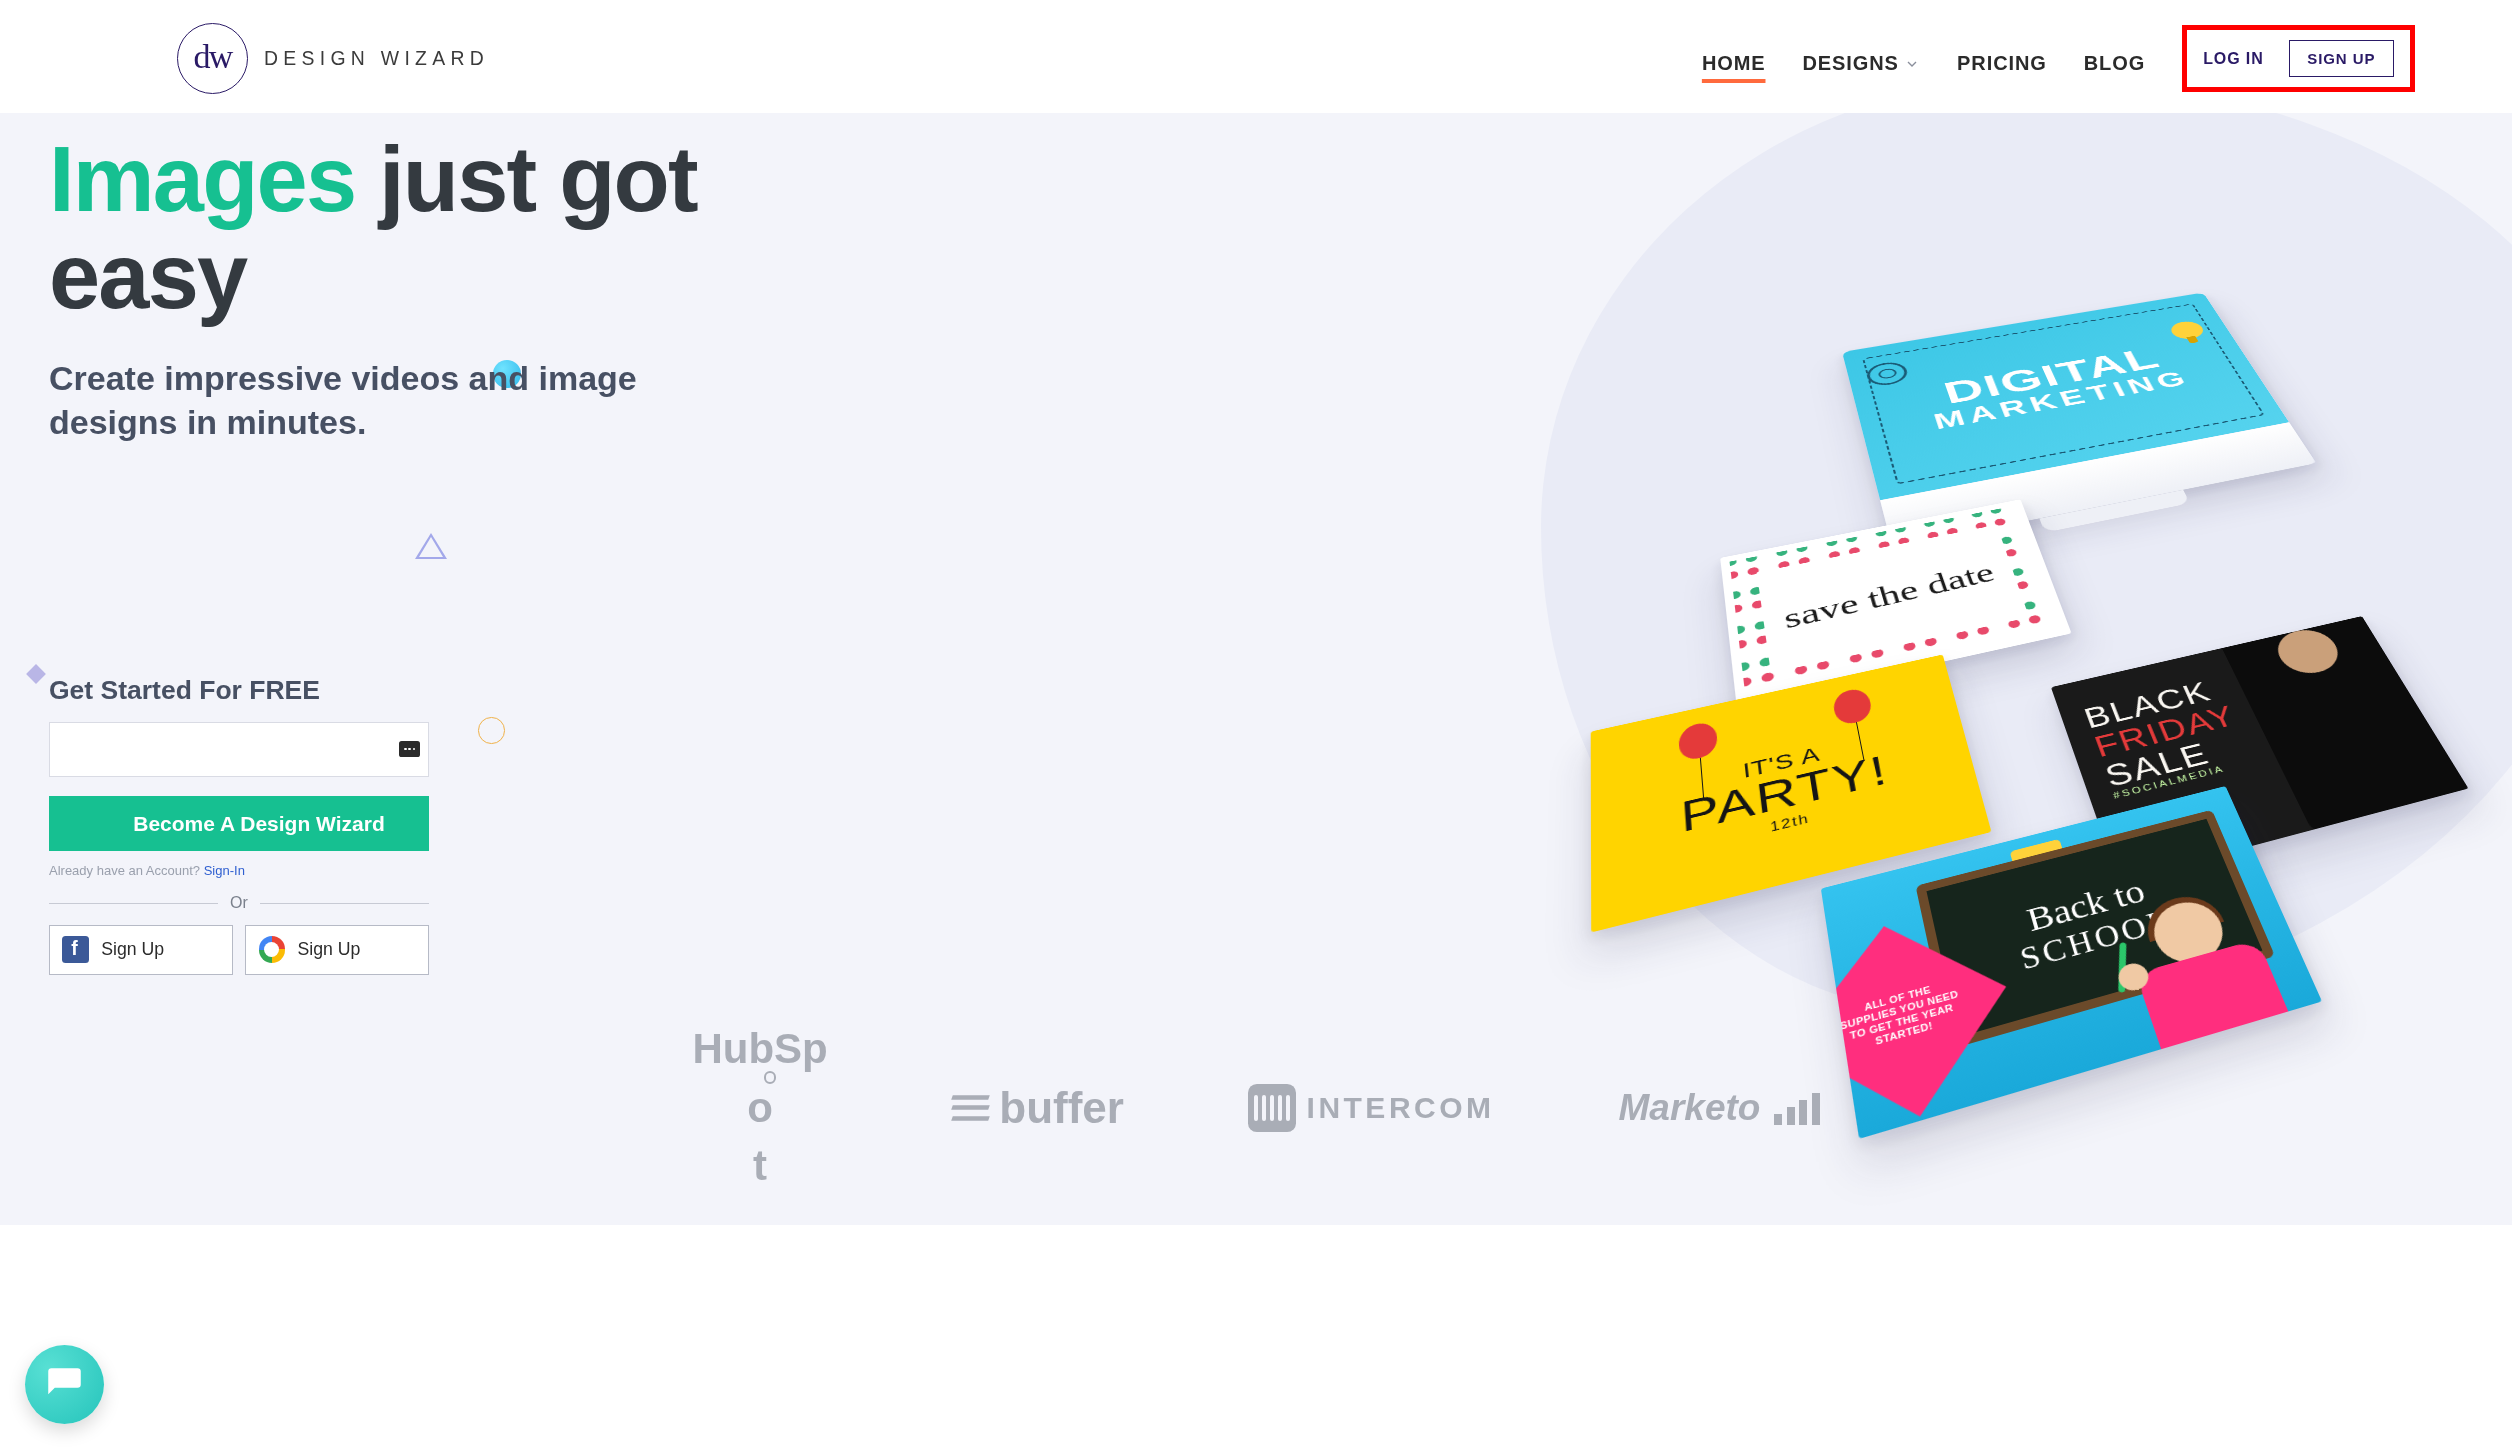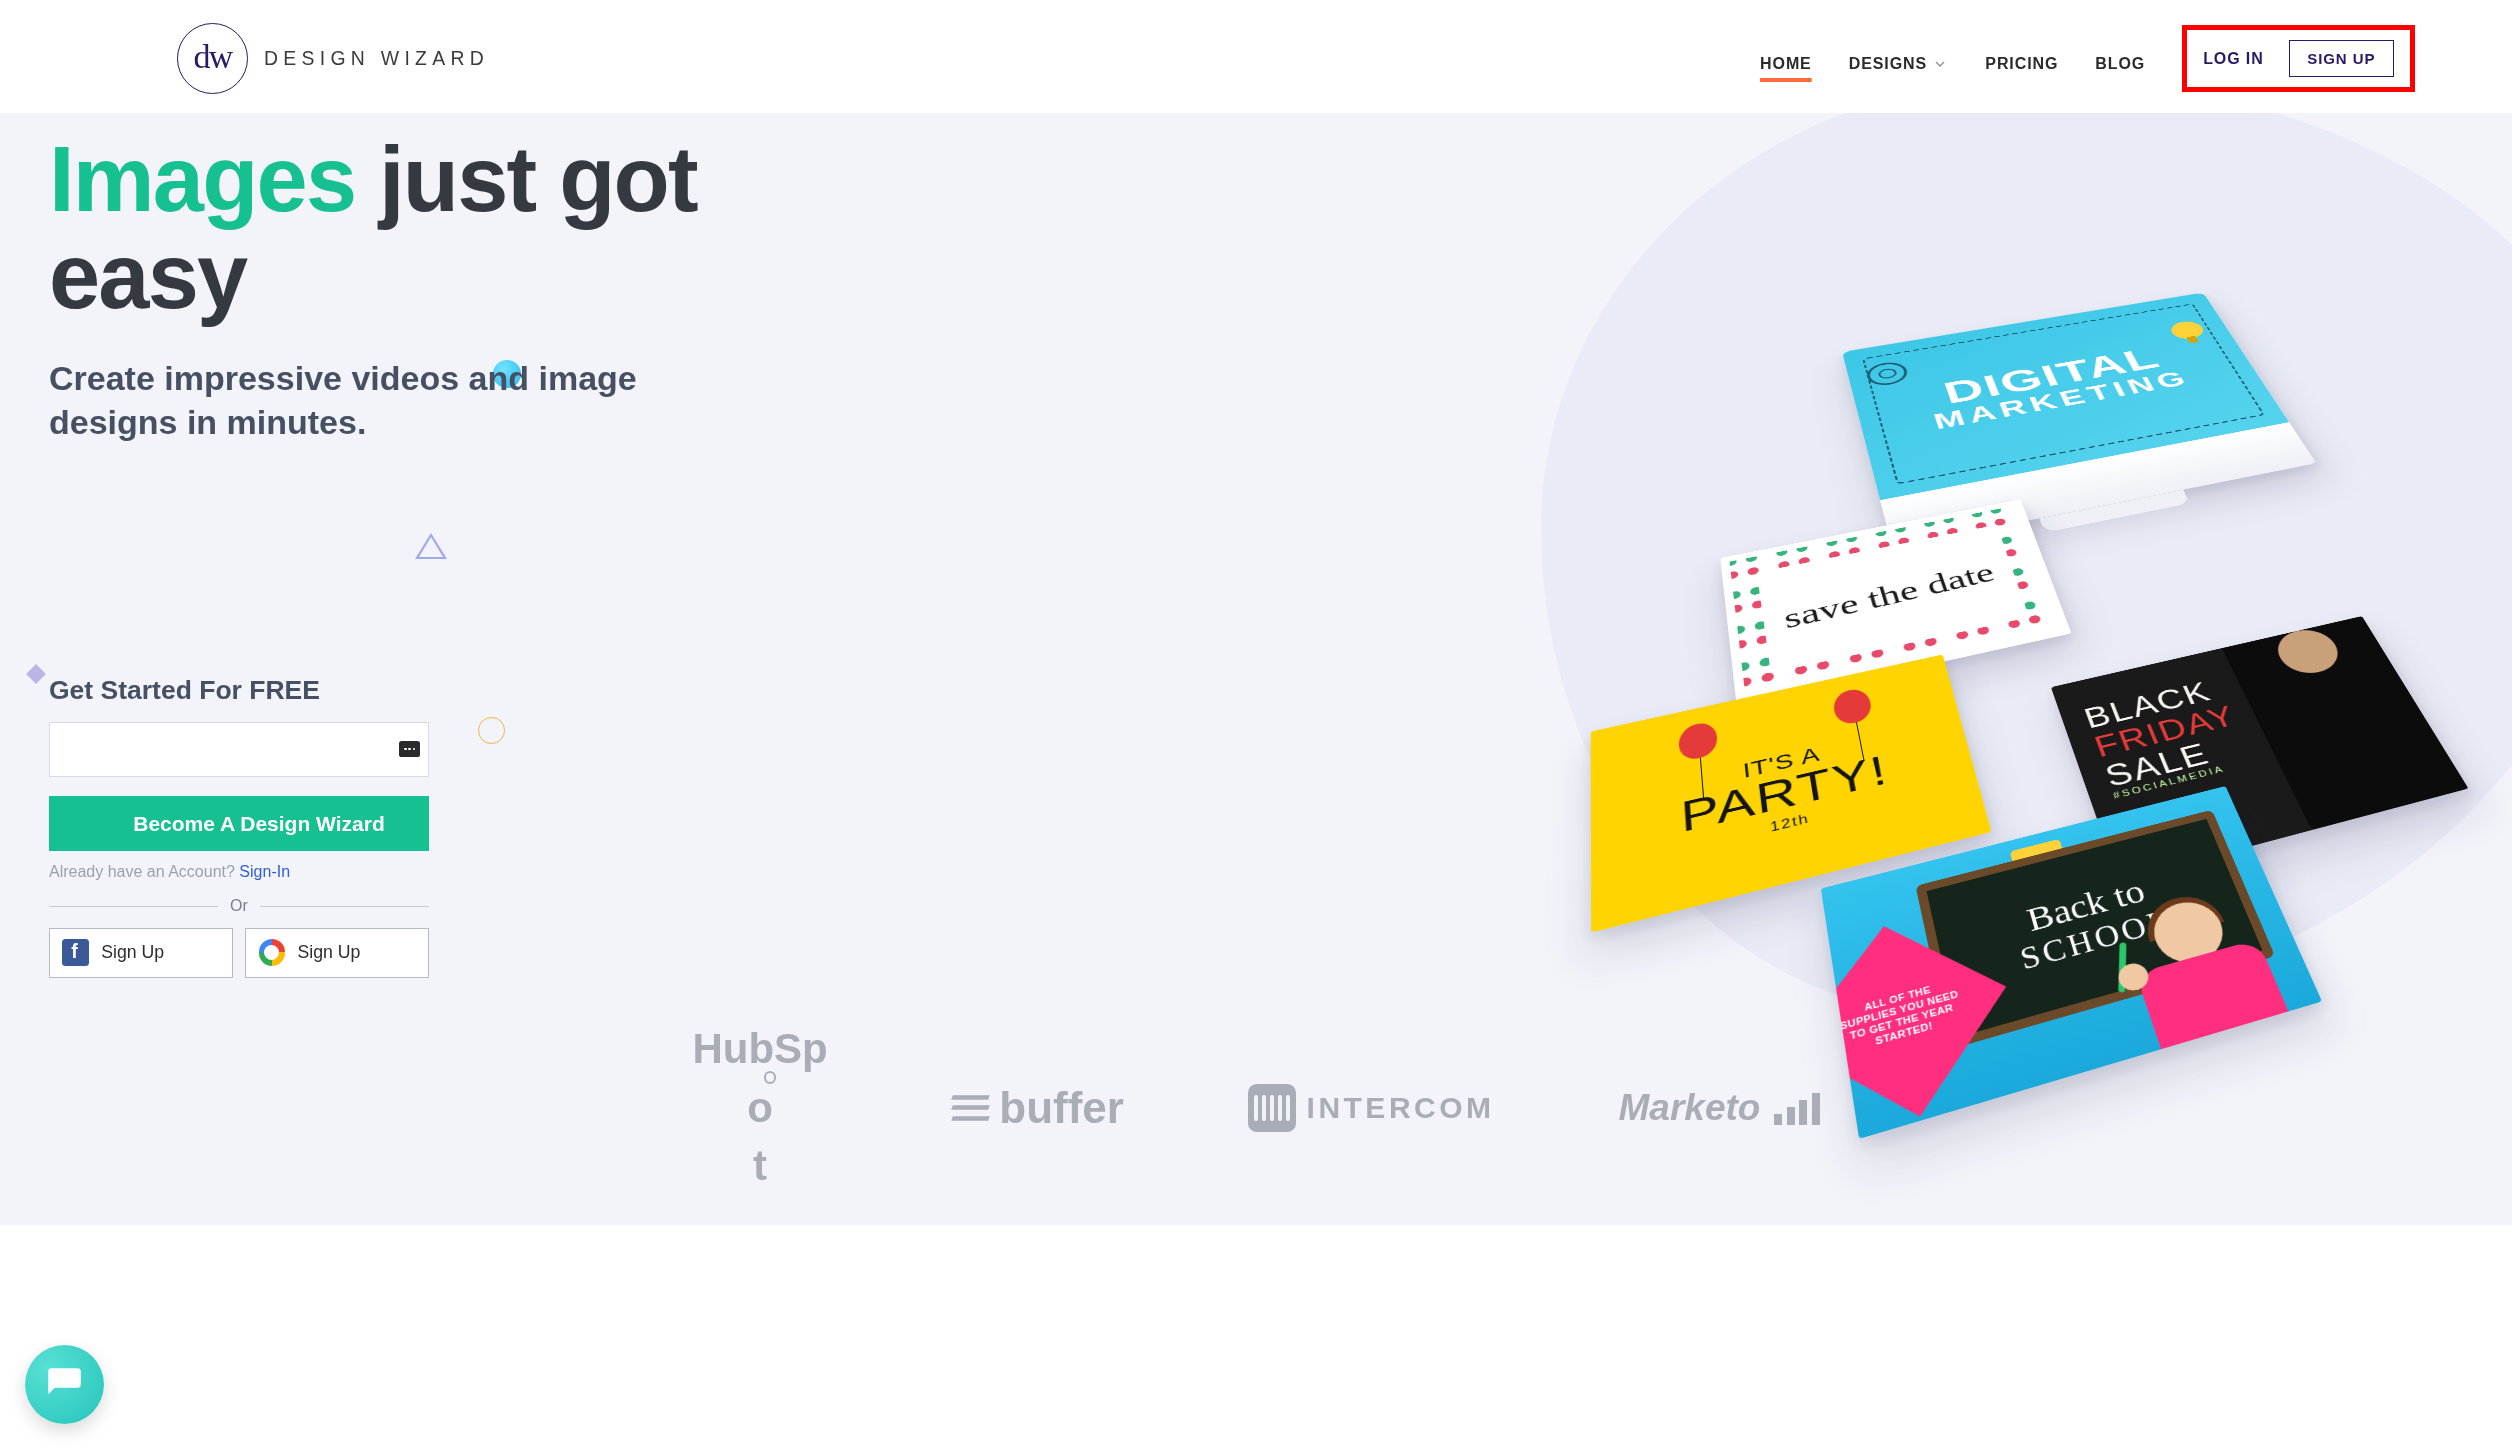--- a/index.html
+++ b/index.html
@@ -21,21 +21,21 @@
     position:relative;
     font-family: Georgia, 'Times New Roman', serif;
   }
   .logo-badge .dw { font-size:34px; color:#2a1a66; letter-spacing:-1.8px; position:relative; top:-1.8px;}
   .logo-badge::after{
     content:""; position:absolute; top:12.4px; right:16px; width:5.3px; height:5.3px;
     background:transparent;
   }
   .logo-text { font-size:19.4px; letter-spacing:5.3px; color:#3b3b3b; font-weight:400;}
   .nav-right { display:flex; align-items:center; gap:37px; }
-  .nav-item { font-size:16px; letter-spacing:0.9px; color:#2b2b2b; font-weight:600; cursor:pointer; display:flex; align-items:center; gap:5.3px;margin-top:10px;}
+  .nav-item { font-size:20px; letter-spacing:0.9px; color:#2b2b2b; font-weight:600; cursor:pointer; display:flex; align-items:center; gap:5.3px;margin-top:10px;}
   .nav-item.active { text-decoration:underline; text-underline-offset:8.8px; text-decoration-color:#ff6a3d; text-decoration-thickness:3.5px;}
   .chev { width:16px; height:16px; }
   .auth-box {
     display:flex; align-items:center; gap:25px;
     border:5.3px solid #ff0000;
     padding:10.6px 16px;
   }
   .login { font-size:16px; color:#2a1a66; font-weight:700; letter-spacing:0.9px; cursor:pointer;text-align:center;}
   .signup-btn {
     border:1.8px solid #2a1a66; background:#fff; color:#2a1a66;
@@ -94,21 +94,21 @@
   .keydots{
     position:absolute; right:8.8px; top:50%; transform:translateY(-50%);
     width:21px; height:16px; background:#2b2b2b; border-radius:2.6px;
     display:flex; align-items:center; justify-content:center; gap:1.8px;
   }
   .keydots span{ width:2.6px;height:2.6px;border-radius:50%; background:#fff;}
   .cta{
     margin-top:19.4px; width:380px; height:55px; background:#16c091; border:none;
     color:#fff; font-size:21px; font-weight:700; cursor:pointer;padding-left:40px;
   }
-  .signin-line{ margin-top:12.4px; font-size:16px; color:#9aa0ad;}
+  .signin-line{ margin-top:12.4px; font-size:13px; color:#9aa0ad;}
   .signin-line a{ color:#2f5fd0; text-decoration:none; cursor:pointer;}
   .or-row{ margin-top:16px; display:flex; align-items:center; gap:12.4px; width:380px; color:#7a808c; font-size:16px;}
   .or-row .line{ flex:1; height:0.9px; background:#c7cad4;}
   .social-row{ margin-top:12.4px; display:flex; gap:12.4px;}
   .social-btn{
     display:flex; align-items:center; gap:12.4px;
     border:0.9px solid #b6bac6; background:#fff; padding:10.6px 19.4px 10.6px 12.4px;
     font-size:17.7px; color:#2b2b2b; cursor:pointer; width:184px;
   }
   .fb-ico{ width:26.5px;height:26.5px;background:#3b5998;border-radius:3.5px;position:relative;}

